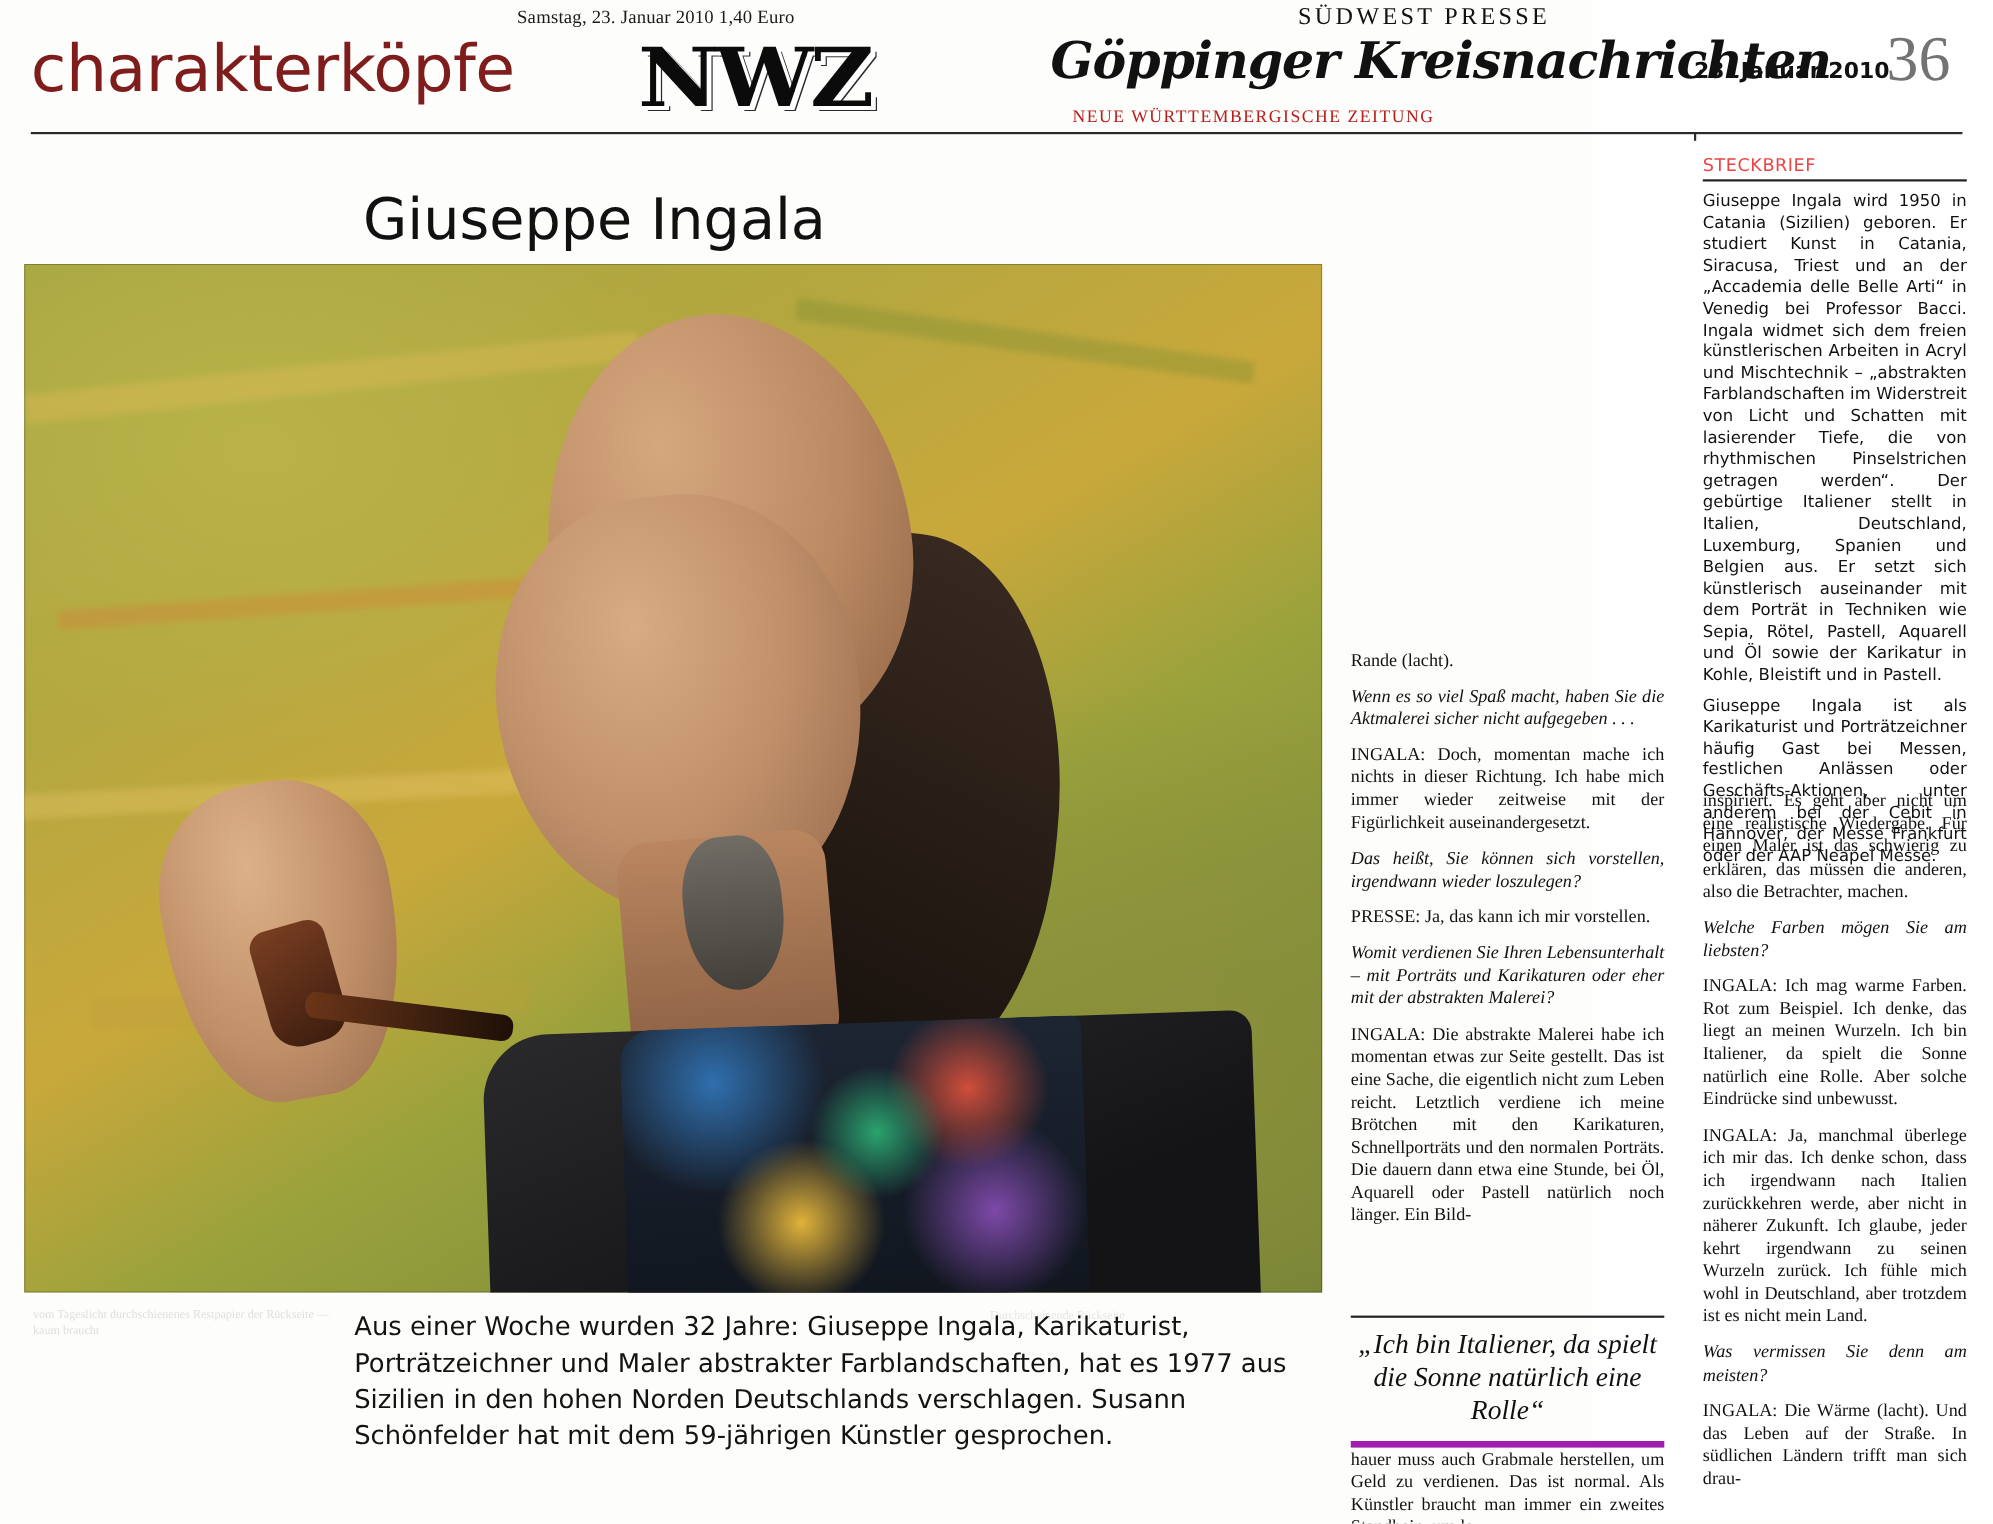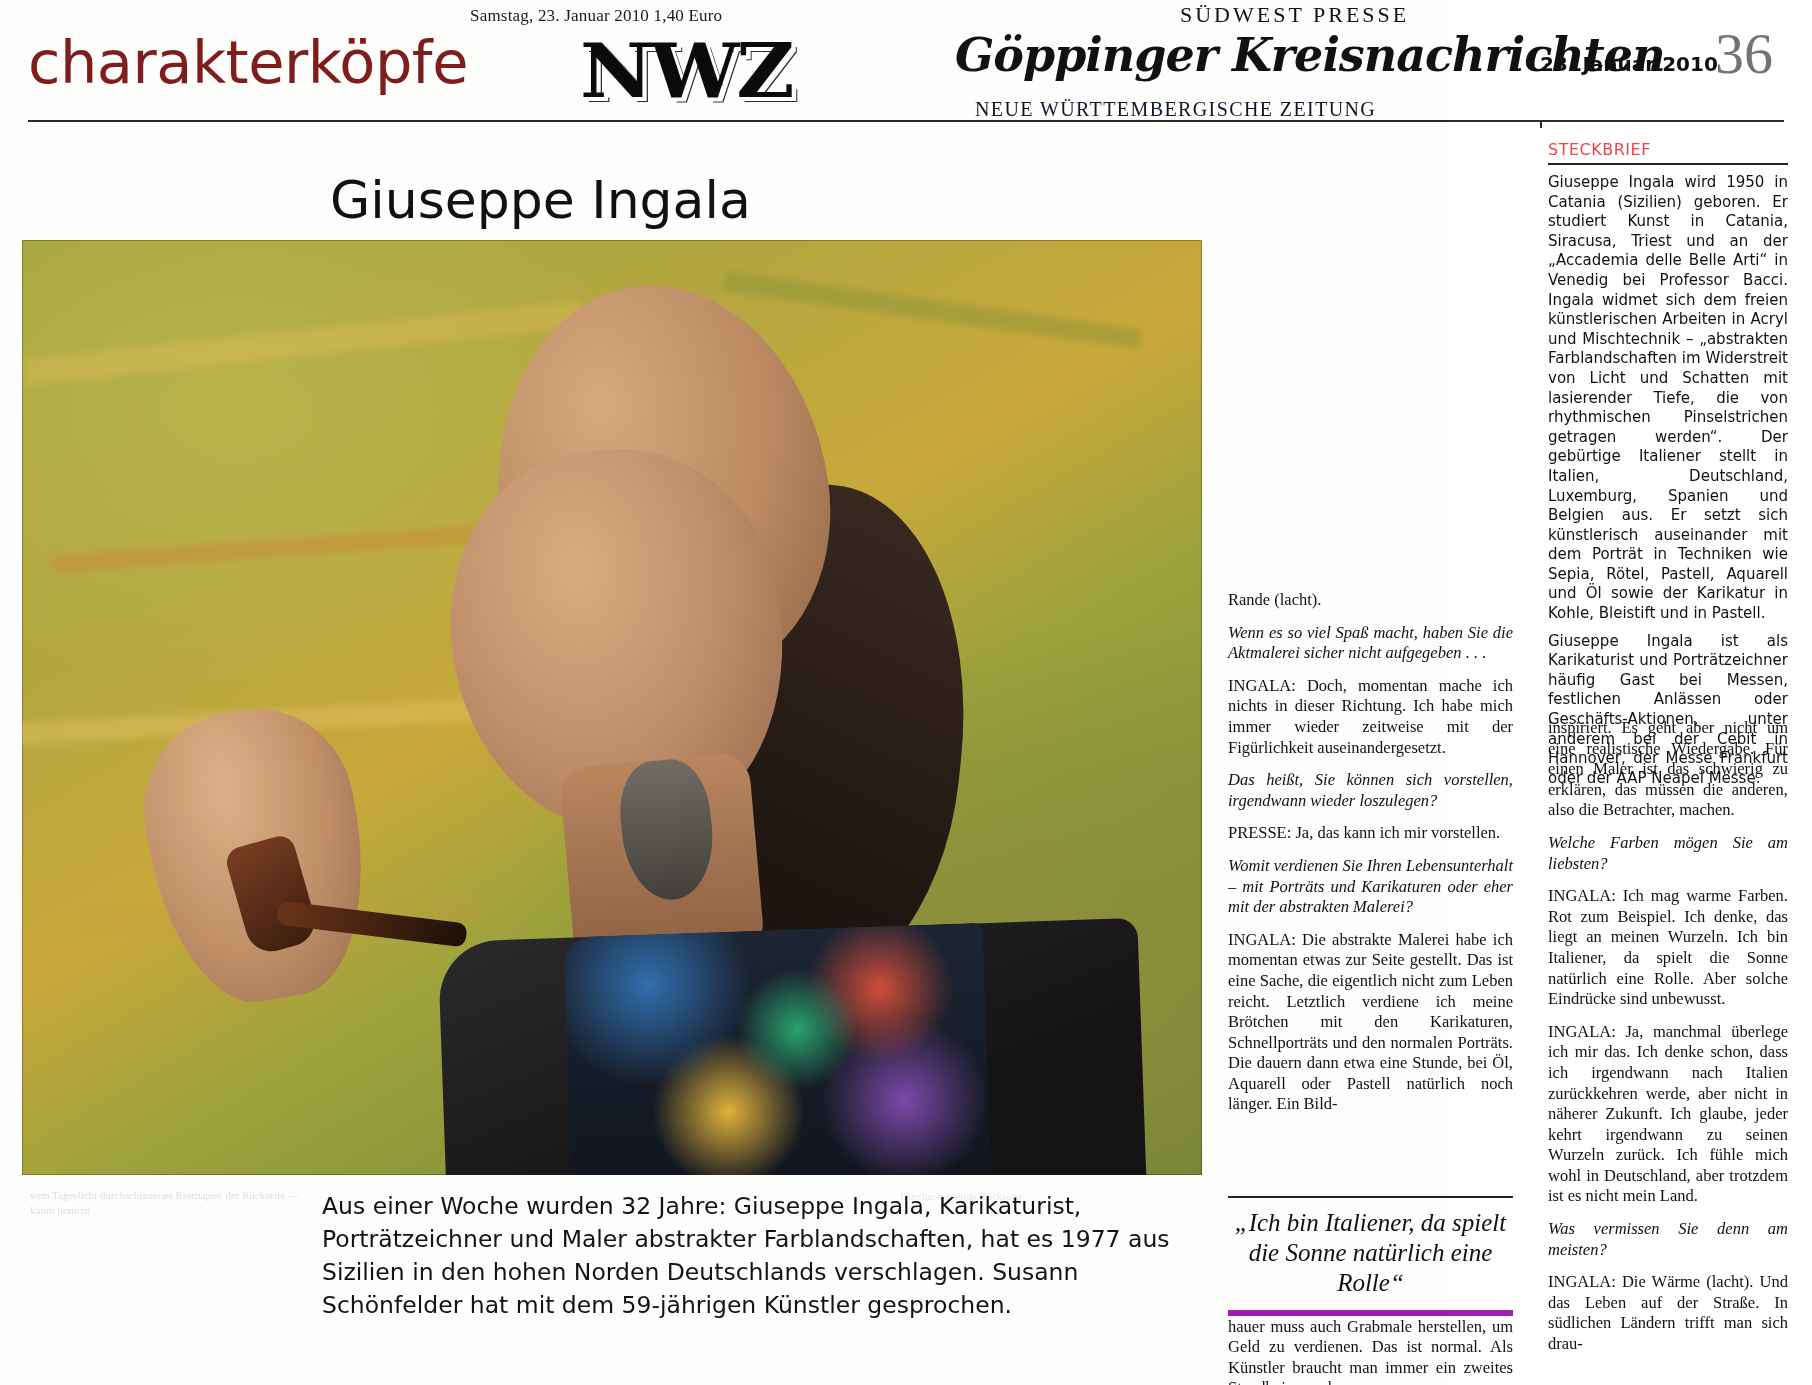--- a/index.html
+++ b/index.html
@@ -47,21 +47,21 @@
   }
   .goepp{
     position:absolute;left:955px;top:28px;
     font-family:"DejaVu Serif", serif;
     font-style:italic;font-weight:700;
     font-size:46px;color:#111;letter-spacing:-1px;
   }
   .neue{
     position:absolute;left:975px;top:98px;
     font-family:"Liberation Serif", serif;
-    font-size:20px;letter-spacing:1.4px;color:#0f172a;
+    font-size:16px;letter-spacing:1.4px;color:#b91c1c;
   }
   .mdate{
     position:absolute;left:1540px;top:52px;
     font-family:"DejaVu Sans", sans-serif;
     font-weight:700;font-size:20px;color:#111;
   }
   .pagenum{
     position:absolute;left:1715px;top:20px;
     font-family:"Liberation Serif", serif;
     font-size:58px;color:#737373;

